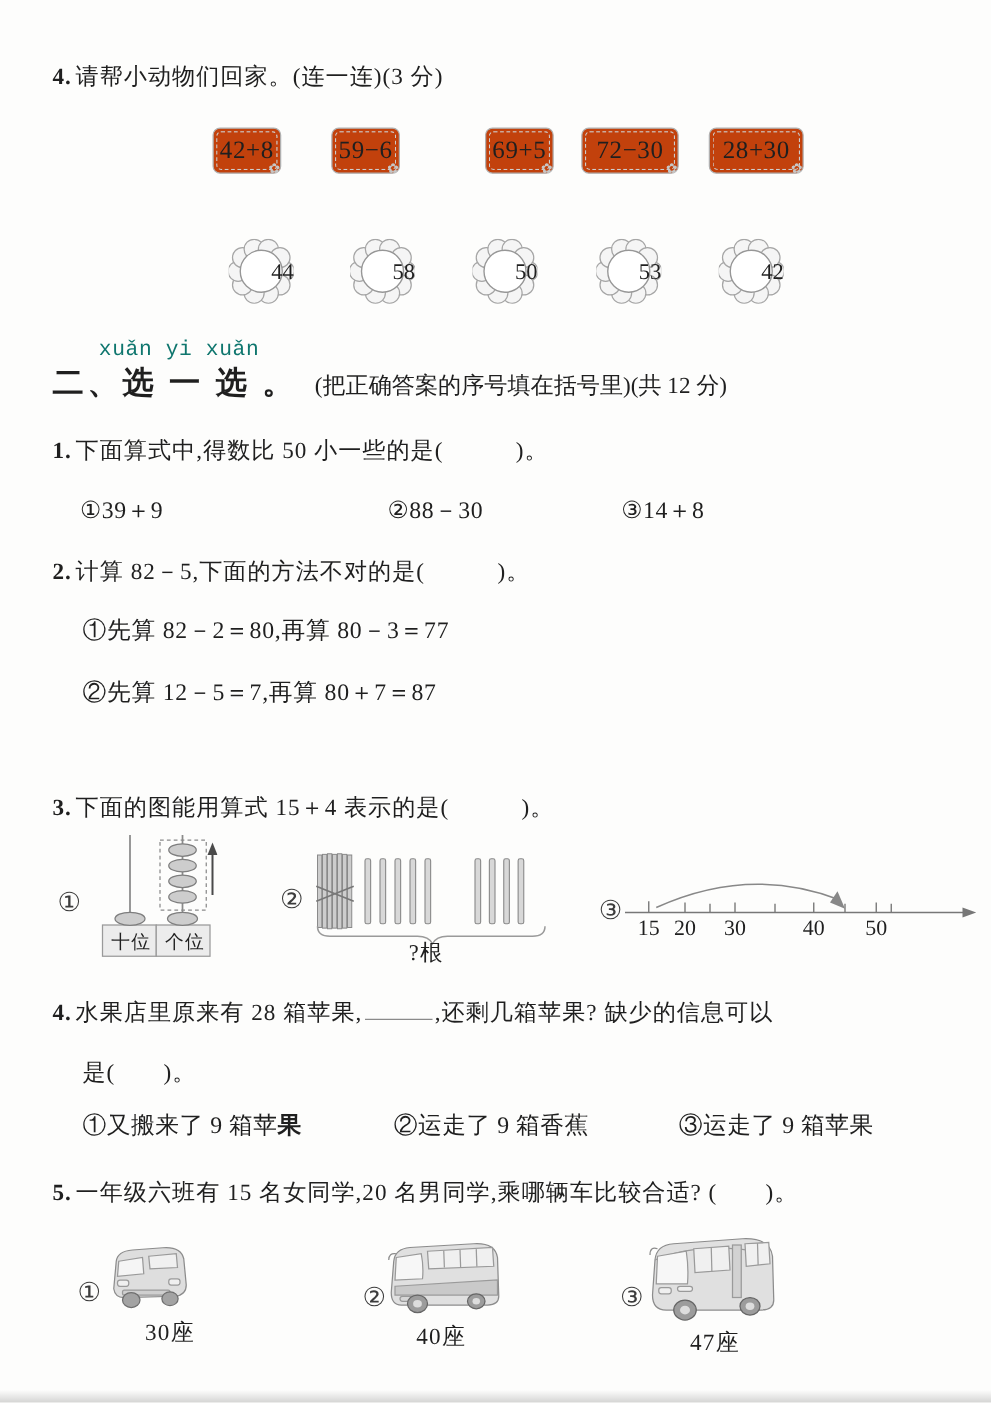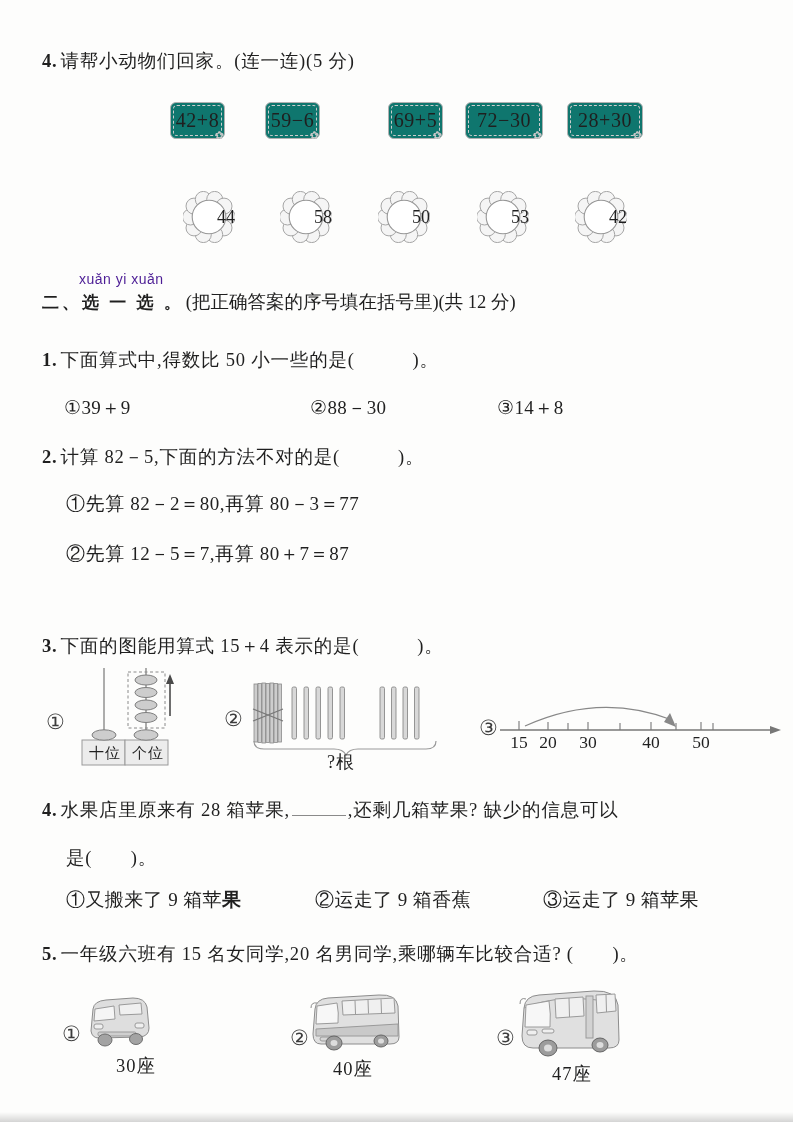--- a/index.html
+++ b/index.html
@@ -8,36 +8,36 @@
     background:#fdfdfc;overflow:hidden;color:#1f1f1f;
     font-family:"Liberation Serif","DejaVu Serif",serif;
   }
   .page::after{content:"";position:absolute;left:0;right:0;bottom:0;height:10px;
     background:linear-gradient(to bottom,rgba(0,0,0,0),rgba(0,0,0,0.16));pointer-events:none;}
   .q{position:absolute;left:42px;font-size:18.5px;letter-spacing:0.8px;white-space:nowrap;}
   .q b{font-weight:700;margin-right:3px;}
   .opt{position:absolute;font-size:19px;letter-spacing:0.4px;white-space:nowrap;}
   .method{position:absolute;left:66px;font-size:19px;letter-spacing:0.6px;white-space:nowrap;}
   
-  .card{position:absolute;top:102px;height:35px;background:#0f766e;border:1.5px solid #b0b0b0;
+  .card{position:absolute;top:102px;height:35px;background:#c2410c;border:1.5px solid #b0b0b0;
     border-radius:6px;display:flex;align-items:center;justify-content:center;}
   .card::before{content:"";position:absolute;inset:2px;border:1px dashed #cdcdcd;border-radius:4px;}
   .card-expr{font-size:20px;letter-spacing:0.5px;}
   .corner{position:absolute;right:0px;bottom:-3px;font-size:11px;color:#c6c6c6;line-height:1;}
   #card0{left:170px;width:53px}#card1{left:265px;width:53px}#card2{left:388px;width:53px}
   #card3{left:465px;width:76px}#card4{left:567px;width:74px}
   
   .flower{position:absolute;top:191px;width:52px;height:52px;}
   .flower svg{position:absolute;inset:0;}
   .fnum{position:absolute;inset:0;text-align:right;line-height:52px;font-size:18px;}
   #flower0{left:183px}#flower1{left:280px}#flower2{left:378px}#flower3{left:477px}#flower4{left:575px}
-  .pinyin{position:absolute;left:79px;top:271px;font-family:Liberation Sans, sans-serif;
-    font-size:14px;color:#4c1d95;letter-spacing:0.5px;}
+  .pinyin{position:absolute;left:79px;top:271px;font-family:Liberation Mono, monospace;
+    font-size:17px;color:#0f766e;letter-spacing:0.5px;}
   .sec{position:absolute;left:42px;top:289px;font-size:18.5px;white-space:nowrap;}
-  .sec b{font-size:17px;letter-spacing:3px;margin-right:2px;}
+  .sec b{font-size:25px;letter-spacing:3px;margin-right:14px;}
   .badge{position:absolute;font-size:21px;color:#3c3c3c;}
   .pv-label{position:absolute;width:46px;text-align:center;font-size:15px;letter-spacing:1px;}
   .tick-label{position:absolute;width:30px;text-align:center;font-size:17.5px;}
   .caption{position:absolute;width:60px;text-align:center;font-size:18px;letter-spacing:1px;}
   .seat-label{position:absolute;width:56px;text-align:center;font-size:18.5px;letter-spacing:1px;}
   .blank{display:inline-block;width:54px;height:2px;border-bottom:1.3px solid #8a8a8a;
     vertical-align:baseline;margin:0 2px;}
   .boldfruit{font-weight:700;font-family:"Liberation Sans","DejaVu Sans",sans-serif;}
   .fig-svg{position:absolute;}
 </style>
@@ -60,21 +60,21 @@
             <circle cx="20.3" cy="8.4" r="8"></circle>
           <circle cx="31.7" cy="8.4" r="8"></circle>
             <circle cx="41" cy="15.1" r="8"></circle>
         </g>
         <circle cx="26" cy="26" r="16.8" fill="#ffffff" stroke="#979797" stroke-width="1.1"></circle>
       </symbol>
     </defs>
   </svg>
 
   <div class="q" style="top:48px">
-    <b>4.</b><span>请帮小动物们回家。(连一连)(5 分)</span>
+    <b>4.</b><span>请帮小动物们回家。(连一连)(3 分)</span>
   </div>
 
   <div class="card" id="card0">
     <span class="card-expr">42+8</span>
     <span class="corner">✿</span>
   </div>
   <div class="card" id="card1">
     <span class="card-expr">59−6</span>
     <span class="corner">✿</span>
   </div>

